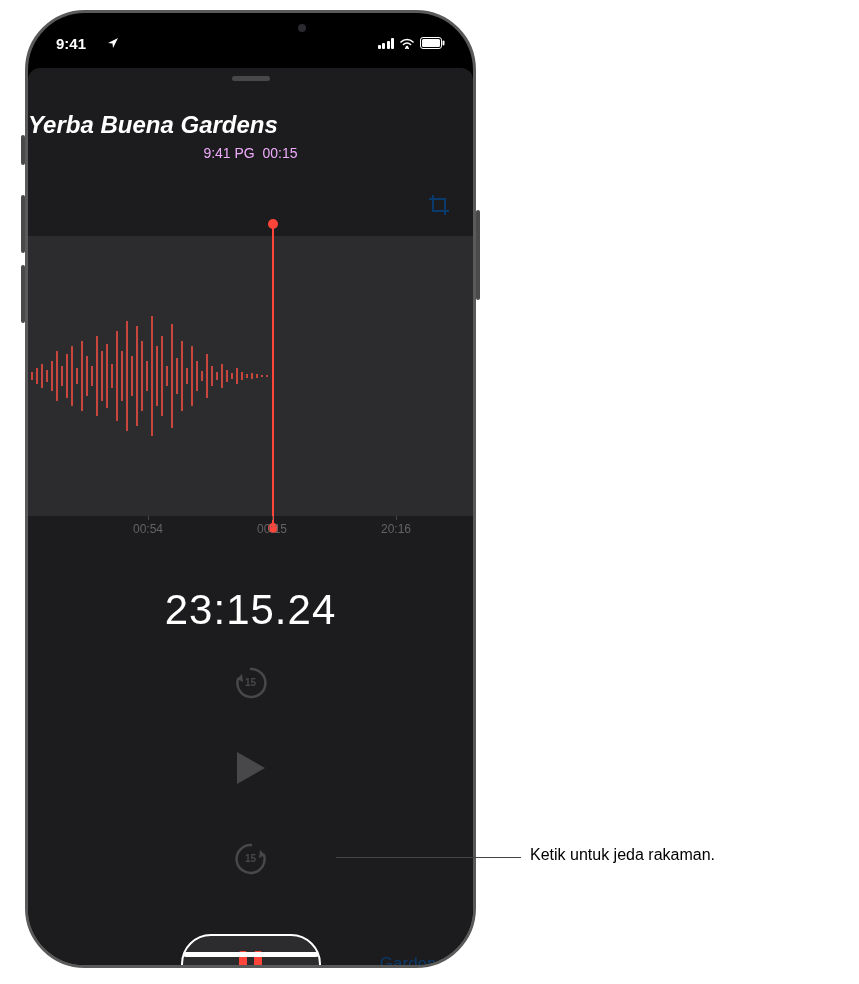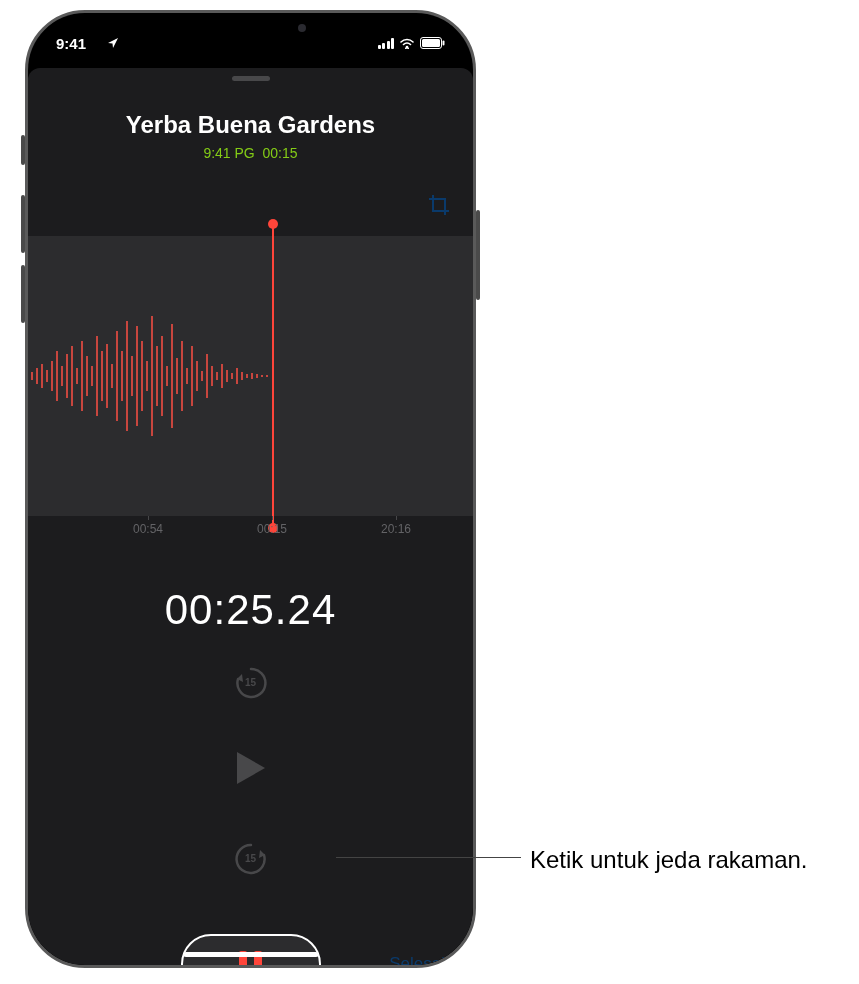--- a/index.html
+++ b/index.html
@@ -109,29 +109,29 @@
       border-radius: 12px 12px 0 0;
     }
     .drag-handle {
       width: 38px;
       height: 5px;
       background: #48484a;
       border-radius: 3px;
       margin: 8px auto 0;
     }
     .recording-title {
-      text-align: center;
       color: #fff;
       font-size: 24px;
       font-weight: 600;
       margin-top: 30px;
+      font-style: italic;
     }
     .recording-subtitle {
       text-align: center;
-      color: #84cc16;
+      color: #f0abfc;
       font-size: 14px;
       margin-top: 6px;
     }
     .crop-icon {
       position: absolute;
       right: 22px;
       top: 125px;
     }
     .crop-icon svg {
       width: 24px;
@@ -294,21 +294,21 @@
       left: 336px;
       top: 857px;
       width: 185px;
       height: 1px;
       background: #444;
     }
     .callout-text {
       position: absolute;
       left: 530px;
       top: 846px;
-      font-size: 24px;
+      font-size: 16px;
       color: #000;
       text-align: right;
     }
   </style>
 </head>
 <body>
 
 <div class="side-button btn-left-1"></div>
 <div class="side-button btn-left-2"></div>
 <div class="side-button btn-left-3"></div>
@@ -419,21 +419,21 @@
         </svg>
         <div class="playhead"></div>
       </div>
 
       <div class="time-ruler">
         <div class="time-tick" style="left:120px">00:54</div>
         <div class="time-tick" style="left:244px">00:15</div>
         <div class="time-tick" style="left:368px">20:16</div>
       </div>
 
-      <div class="elapsed-time">00:25.24</div>
+      <div class="elapsed-time">23:15.24</div>
 
       <div class="playback-controls">
         <div class="skip-btn">
           <svg viewBox="0 0 36 36">
               <path d="M18 5 A14 14 0 1 1 5 15" stroke="#48484a" stroke-width="2.5" fill="none" stroke-linecap="round"></path>
               <path d="M9 10 L4 15 L10 18" fill="#48484a"></path>
             </svg>
           <span class="skip-num">15</span>
         </div>
         <div class="play-btn">
@@ -448,21 +448,21 @@
             </svg>
           <span class="skip-num">15</span>
         </div>
       </div>
 
       <div class="bottom-row">
         <div class="pause-btn">
           <span></span>
             <span></span>
         </div>
-        <div class="done-btn">Selesai</div>
+        <div class="done-btn">Gardens</div>
       </div>
 
       <div class="home-indicator"></div>
     </div>
   </div>
 </div>
 
 <div class="callout-line"></div>
 <div class="callout-text">Ketik untuk jeda rakaman.</div>
 

